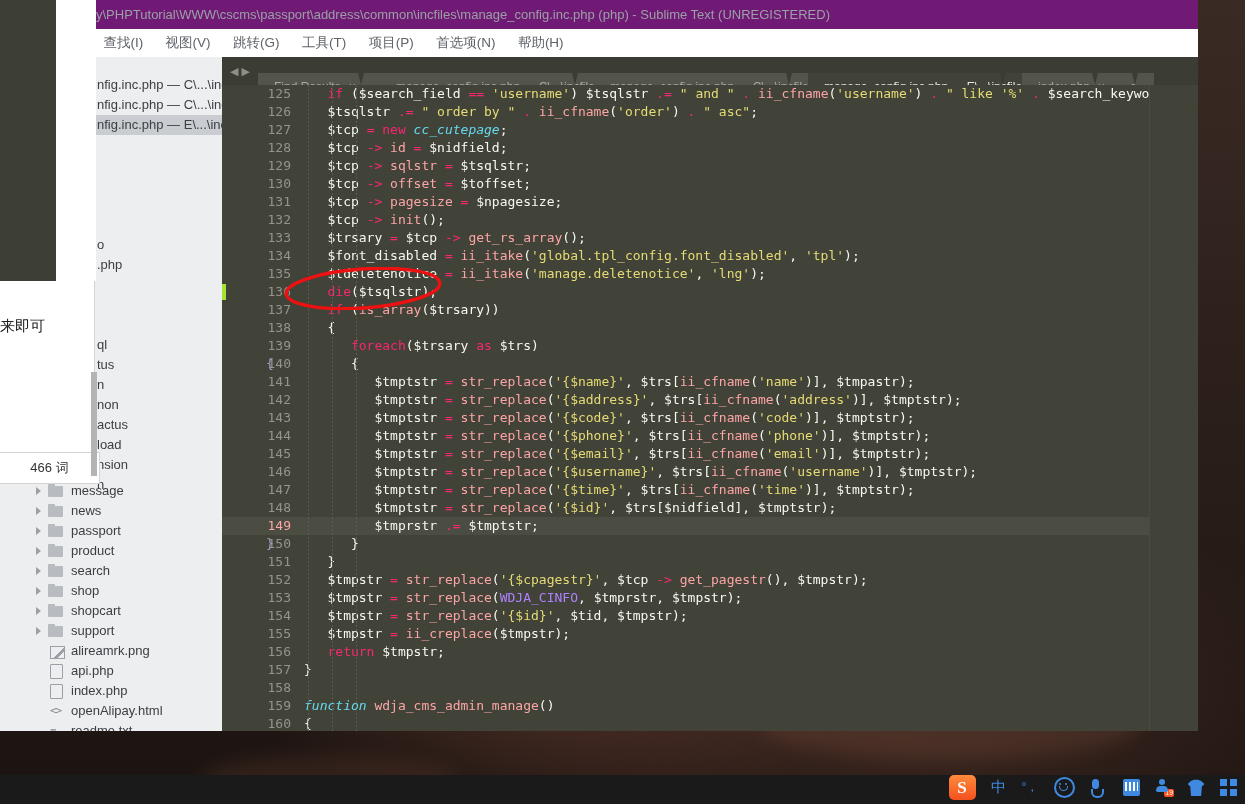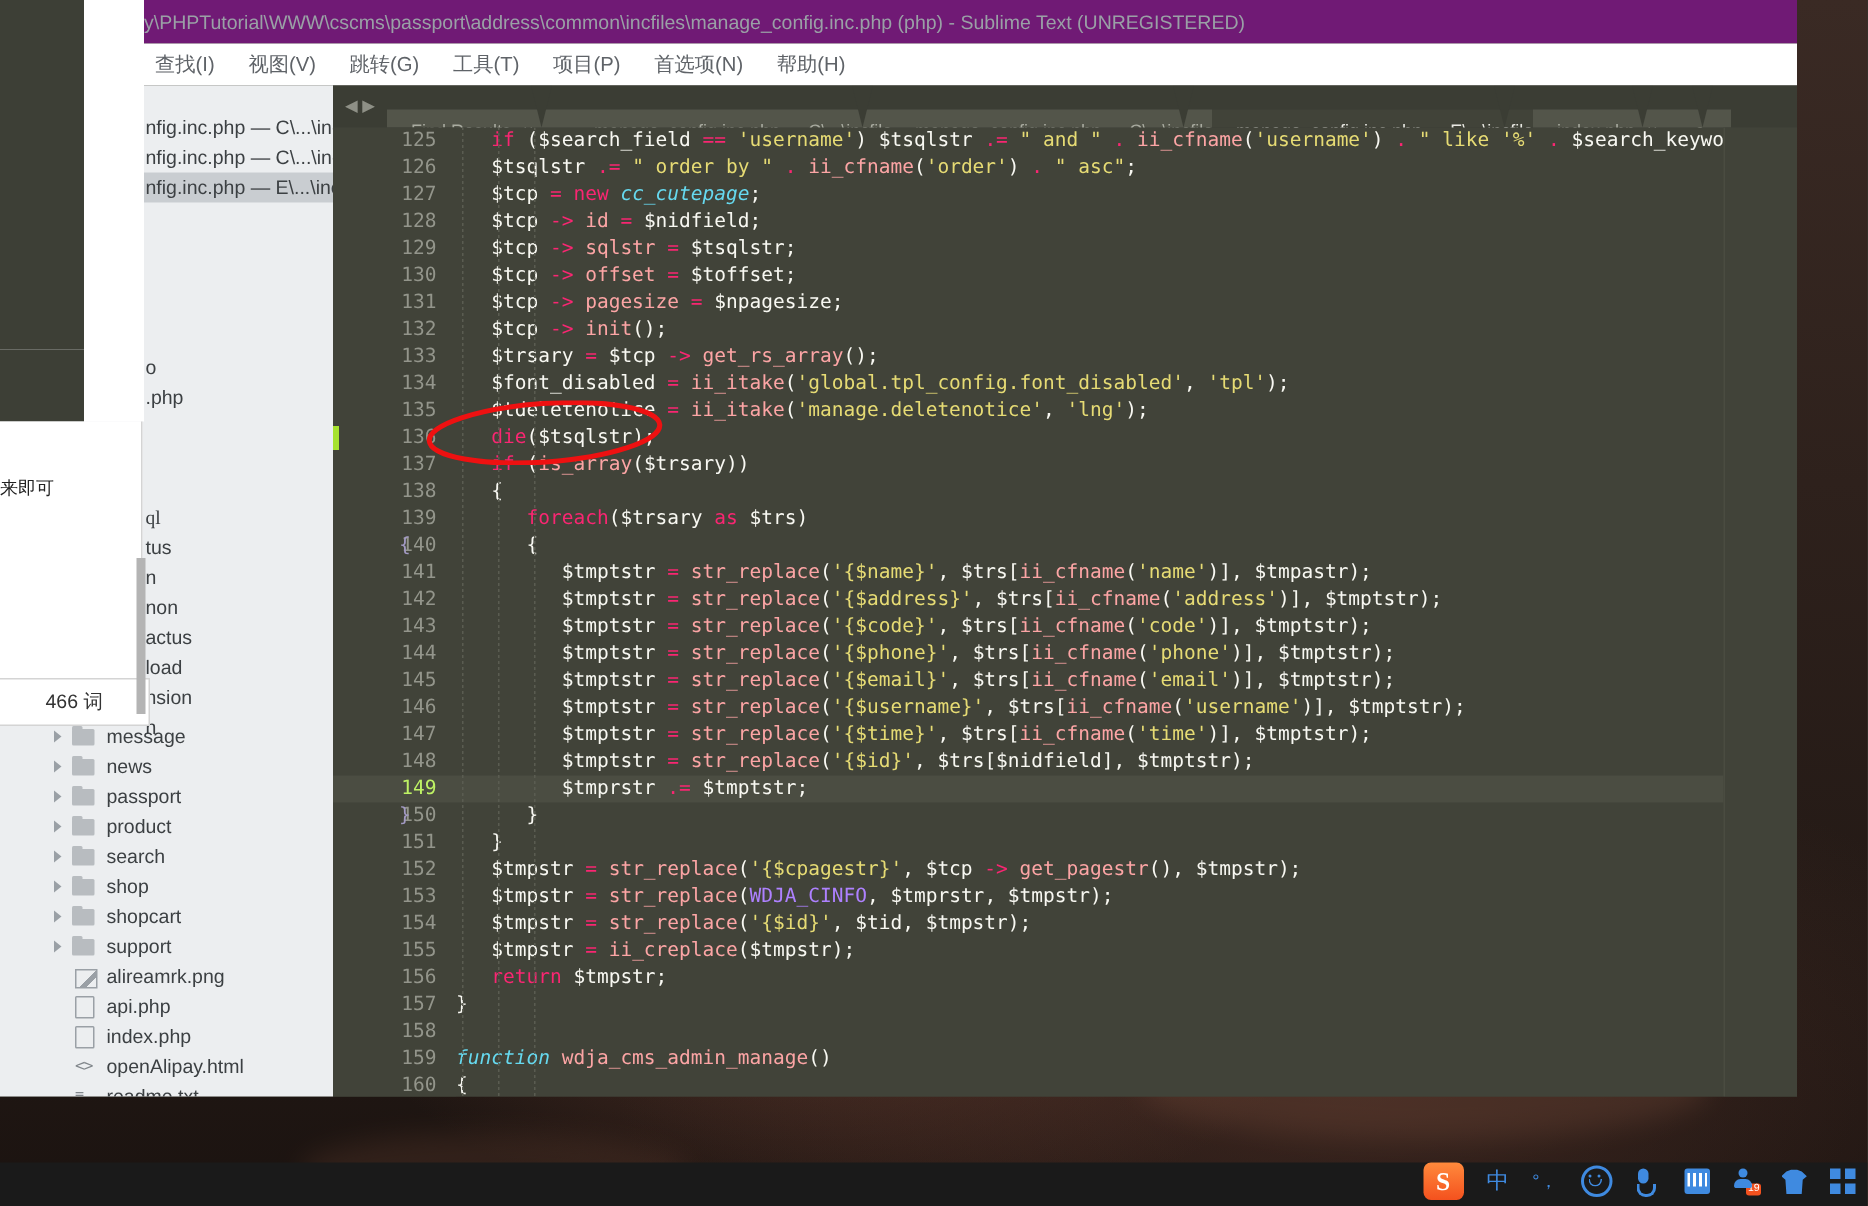--- a/index.html
+++ b/index.html
@@ -113,21 +113,21 @@
   
   #gutter{
     position:absolute;left:0;top:28px;width:82px;height:646px;
     background:#414339;
   }
   .gline{
     position:relative;height:18px;line-height:18px;
     font-family:"DejaVu Sans Mono",monospace;font-size:13px;
     color:#93958b;text-align:right;padding-right:13px;
   }
-  .gline.cur{background:#4b4d42;color:#bef264;}
+  .gline.cur{background:#4b4d42;color:#fca5a5;}
   .gline .brace{
     position:absolute;left:44px;top:0;color:#a39ac4;font-size:13px;
   }
   .gline .gmark{
     position:absolute;left:-1px;top:1px;width:5px;height:16px;background:#a6e22e;
   }
   
   #code{
     position:absolute;left:82px;top:28px;width:894px;height:646px;
     overflow:hidden;
@@ -164,21 +164,21 @@
   }
   #ov-dark2{
     position:absolute;left:0;top:233px;width:56px;height:48px;background:#3d3f36;
   }
   #ov-white{
     position:absolute;left:0;top:281px;width:94px;height:171px;
     background:#ffffff;border-right:1px solid #d4d4d4;border-bottom:1px solid #d4d4d4;
   }
   #ov-white .cn{
     position:absolute;left:0;top:36px;width:94px;text-align:left;
-    font-size:12px;color:#222;
+    font-size:15px;color:#222;
   }
   #ov-count{
     position:absolute;left:0;top:452px;width:99px;height:30px;
     background:#ffffff;border:1px solid #d4d4d4;border-left:none;
     font-size:13px;color:#333;text-align:center;line-height:30px;
   }
   #ov-topwhite{
     position:absolute;left:56px;top:0;width:40px;height:281px;background:#ffffff;
   }
   
@@ -295,21 +295,21 @@
         </div>
         <div class="srow sel" style="position: absolute; left: 0px; width: 222px; top: 58px;">
           <span class="fname" style="left: 97px;">nfig.inc.php — E\...\incf</span>
         </div>
         <div class="srow" style="position: absolute; left: 0px; width: 222px; top: 178px;">
           <span class="fname" style="left: 97px;">o</span>
         </div>
         <div class="srow" style="position: absolute; left: 0px; width: 222px; top: 198px;">
           <span class="fname" style="left: 97px;">.php</span>
         </div>
-        <div class="srow" style="position: absolute; left: 0px; width: 222px; top: 278px; font-family: Liberation Serif, serif;">
+        <div class="srow" style="position: absolute; left: 0px; width: 222px; top: 278px;">
           <span class="fname" style="left: 97px;">ql</span>
         </div>
         <div class="srow" style="position: absolute; left: 0px; width: 222px; top: 298px;">
           <span class="fname" style="left: 97px;">tus</span>
         </div>
         <div class="srow" style="position: absolute; left: 0px; width: 222px; top: 318px;">
           <span class="fname" style="left: 97px;">n</span>
         </div>
         <div class="srow" style="position: absolute; left: 0px; width: 222px; top: 338px;">
           <span class="fname" style="left: 97px;">non</span>

